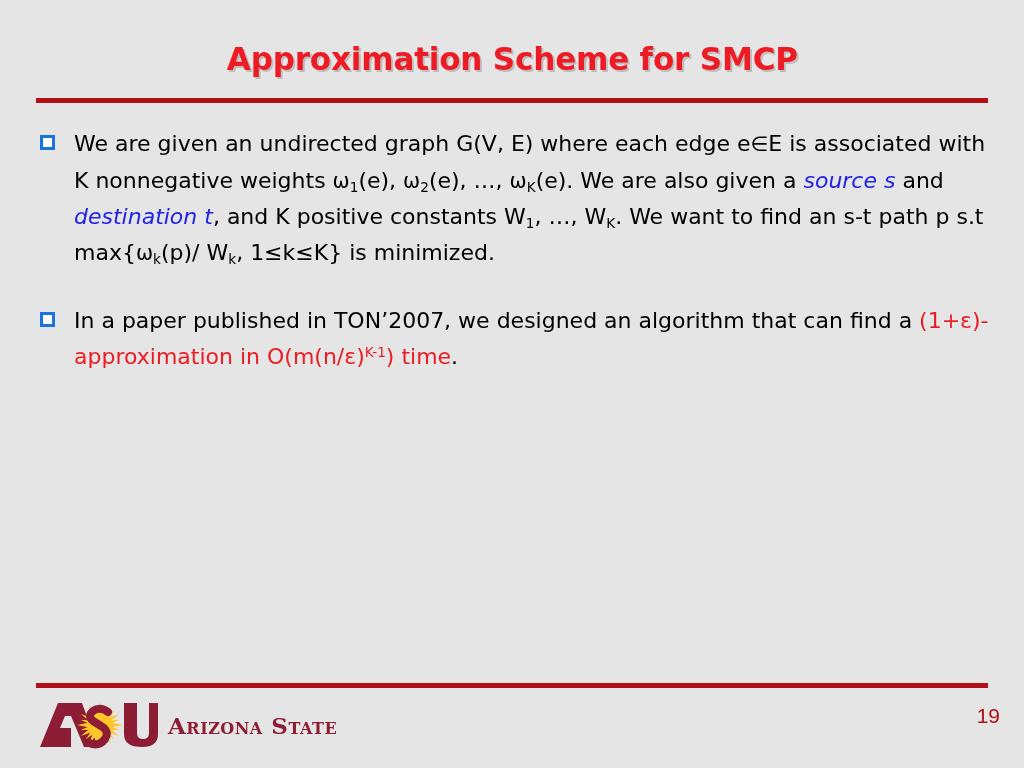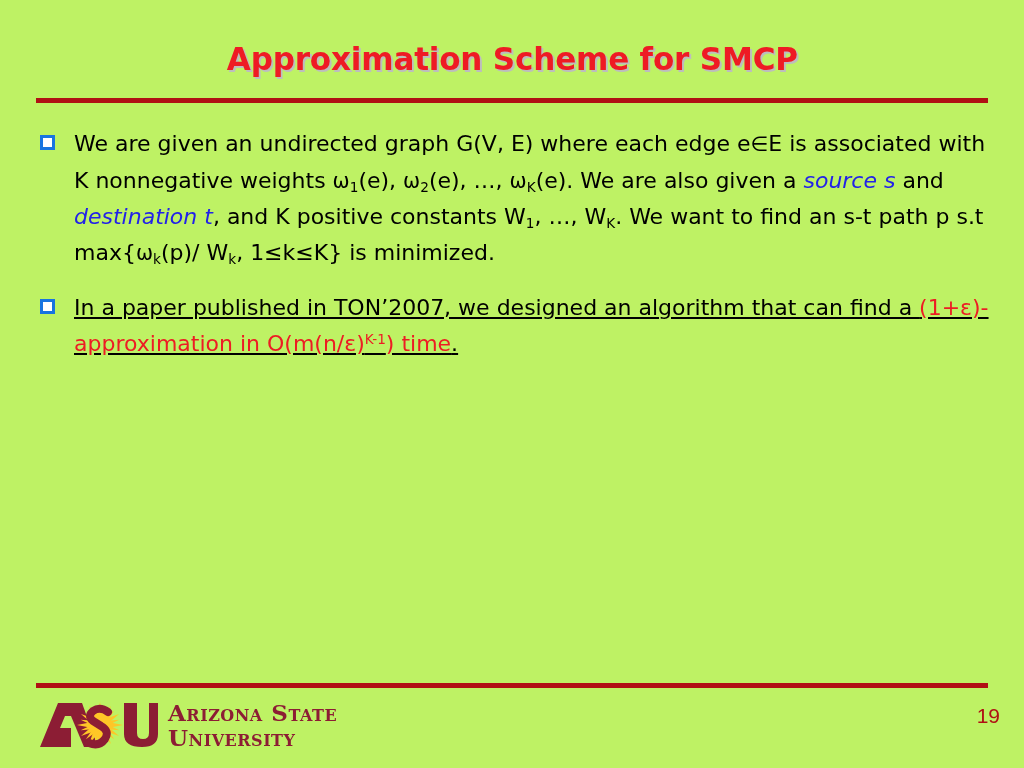--- a/index.html
+++ b/index.html
@@ -11,21 +11,21 @@
     width: 1024px;
     height: 768px;
     overflow: hidden;
     font-family: "DejaVu Sans", sans-serif;
     position: relative;
   }
 
   .slide {
     position: absolute;
     inset: 0;
-    background: #bef264;
+    background: #e5e5e5;
   }
 
   
   .title-area {
     position: absolute;
     left: 0;
     top: 40px;
     width: 1024px;
     text-align: center;
   }
@@ -61,21 +61,21 @@
   }
   .bullet {
     position: relative;
     padding-left: 38px;
     font-size: 22px;
     line-height: 35.5px;
     color: #000000;
     font-family: "DejaVu Sans", sans-serif;
     text-align: left;
   }
-  .bullet + .bullet { margin-top: 19px; text-decoration: underline; }
+  .bullet + .bullet { margin-top: 32px; }
 
   .bullet-marker {
     position: absolute;
     left: 4px;
     top: 9px;
     width: 15px;
     height: 15px;
     border: 3px solid #1874E0;
     background: #ffffff;
     box-sizing: border-box;
@@ -216,19 +216,18 @@
             </g>
             <circle cx="0" cy="0" r="10"></circle>
           </g>
         </g>
 
         <path d="M70 12 Q62 6 55 11 Q49 16 55 21 L63 26 Q72 31 67 39 Q61 47 51 43" fill="none" stroke="#8C1D34" stroke-width="8" stroke-linecap="round"></path>
       </svg>
     </span>
     <span class="logo-words">
       <span class="logo-line">Arizona State</span>
-      <span class="logo-line logo-line2">University</span>
     </span>
   </div>
 
   <div class="page-number">19</div>
 
 </div>
 
 </body></html>

